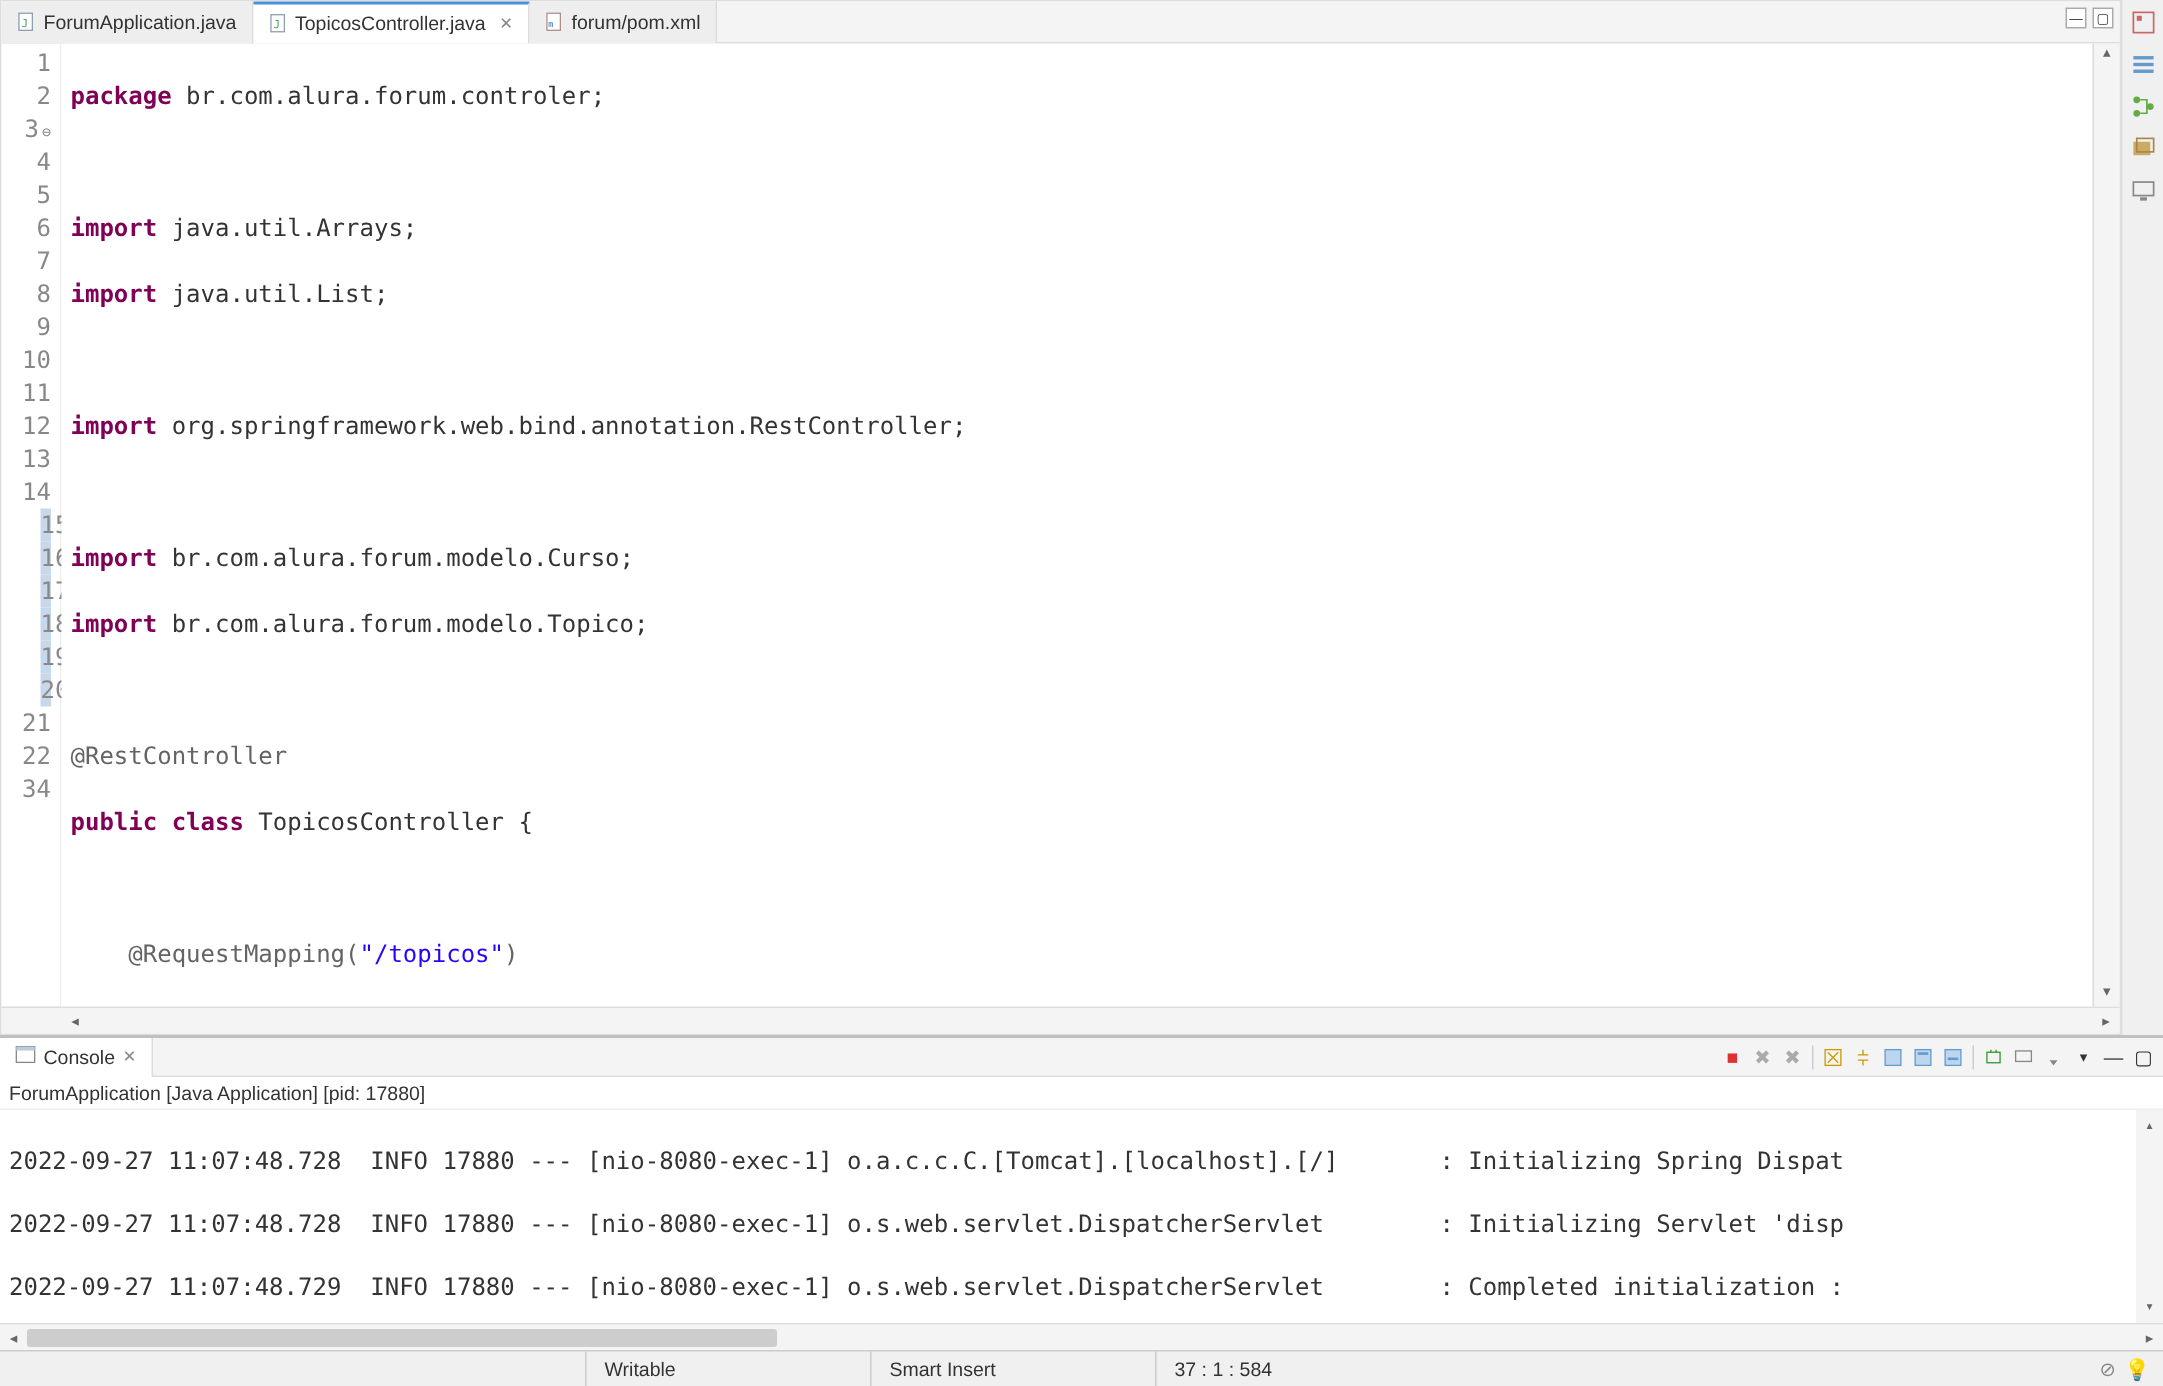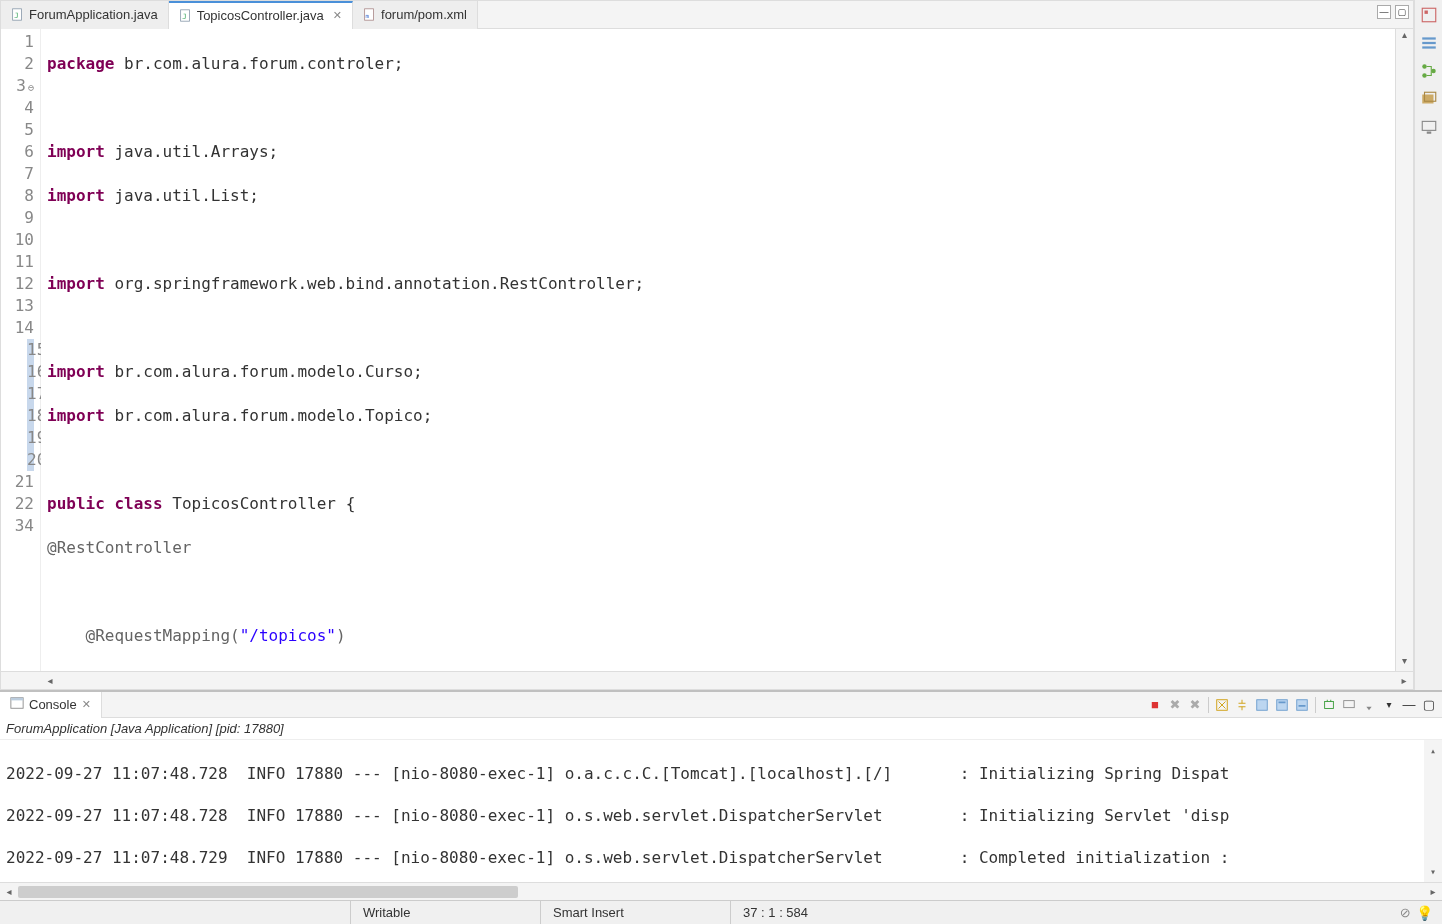--- a/index.html
+++ b/index.html
@@ -210,21 +210,20 @@
   width: 1px;
   height: 16px;
   background: #ccc;
   margin: 0 2px;
 }
 .console-launch {
   padding: 3px 6px;
   font-size: 13px;
   color: #333;
   border-bottom: 1px solid #eee;
-  font-style: italic;
 }
 .console-output {
   flex: 1;
   font-family: Consolas, monospace;
   font-size: 16px;
   line-height: 21px;
   padding: 2px 6px;
   white-space: pre;
   overflow: hidden;
   color: #333;
@@ -258,20 +257,21 @@
   border-radius: 2px;
 }
 .console-hscroll .track { flex: 1; }
 .status-bar {
   height: 24px;
   background: #f0f0f0;
   border-top: 1px solid #ccc;
   display: flex;
   align-items: center;
   font-size: 13px;
+  padding-left: 40px;
 }
 .status-cell {
   padding: 0 12px;
   border-left: 1px solid #ccc;
   height: 100%;
   display: flex;
   align-items: center;
   min-width: 190px;
 }
 .status-cell:first-child { border-left: none; flex: 0 0 350px; }
@@ -356,22 +356,22 @@
 <span class="line"><span class="kw">package</span><span> br.com.alura.forum.controler;</span></span>
 <span class="line"> </span>
 <span class="line"><span class="kw">import</span><span> java.util.Arrays;</span></span>
 <span class="line"><span class="kw">import</span><span> java.util.List;</span></span>
 <span class="line"> </span>
 <span class="line"><span class="kw">import</span><span> org.springframework.web.bind.annotation.RestController;</span></span>
 <span class="line"> </span>
 <span class="line"><span class="kw">import</span><span> br.com.alura.forum.modelo.Curso;</span></span>
 <span class="line"><span class="kw">import</span><span> br.com.alura.forum.modelo.Topico;</span></span>
 <span class="line"> </span>
+<span class="line"><span class="ann">@RestController</span></span>
 <span class="line"><span class="kw">public</span> <span class="kw">class</span><span> TopicosController {</span></span>
-<span class="line"><span class="ann">@RestController</span></span>
 <span class="line"> </span>
 <span class="line"><span class="ann">    @RequestMapping(</span><span class="str">"/topicos"</span><span class="ann">)</span></span>
 
 
 
 
 
 
 
 

